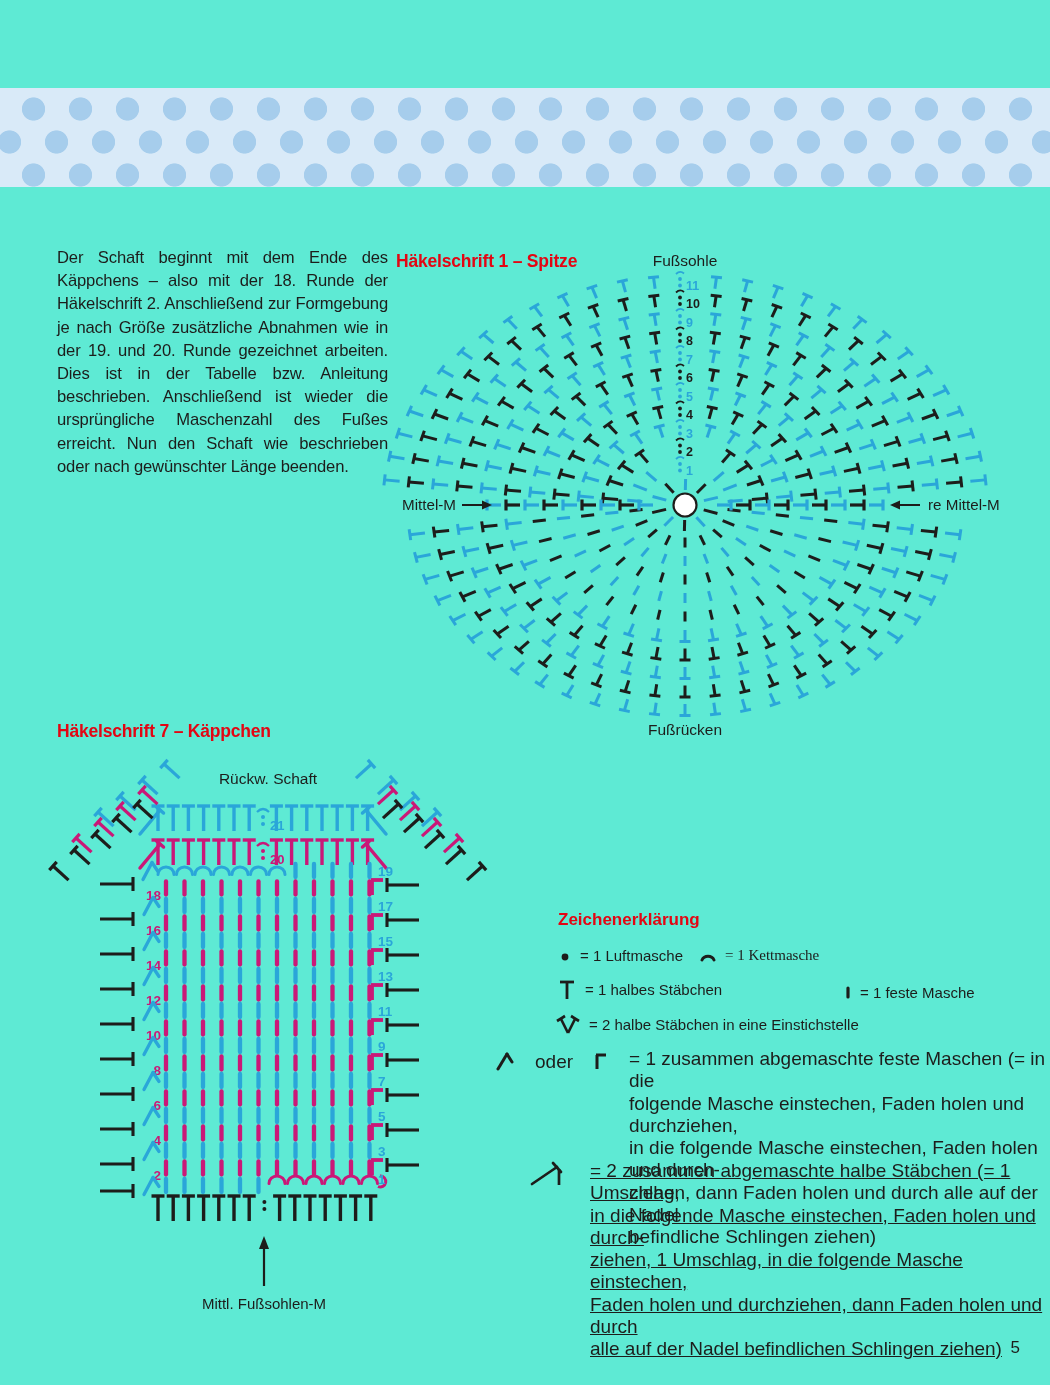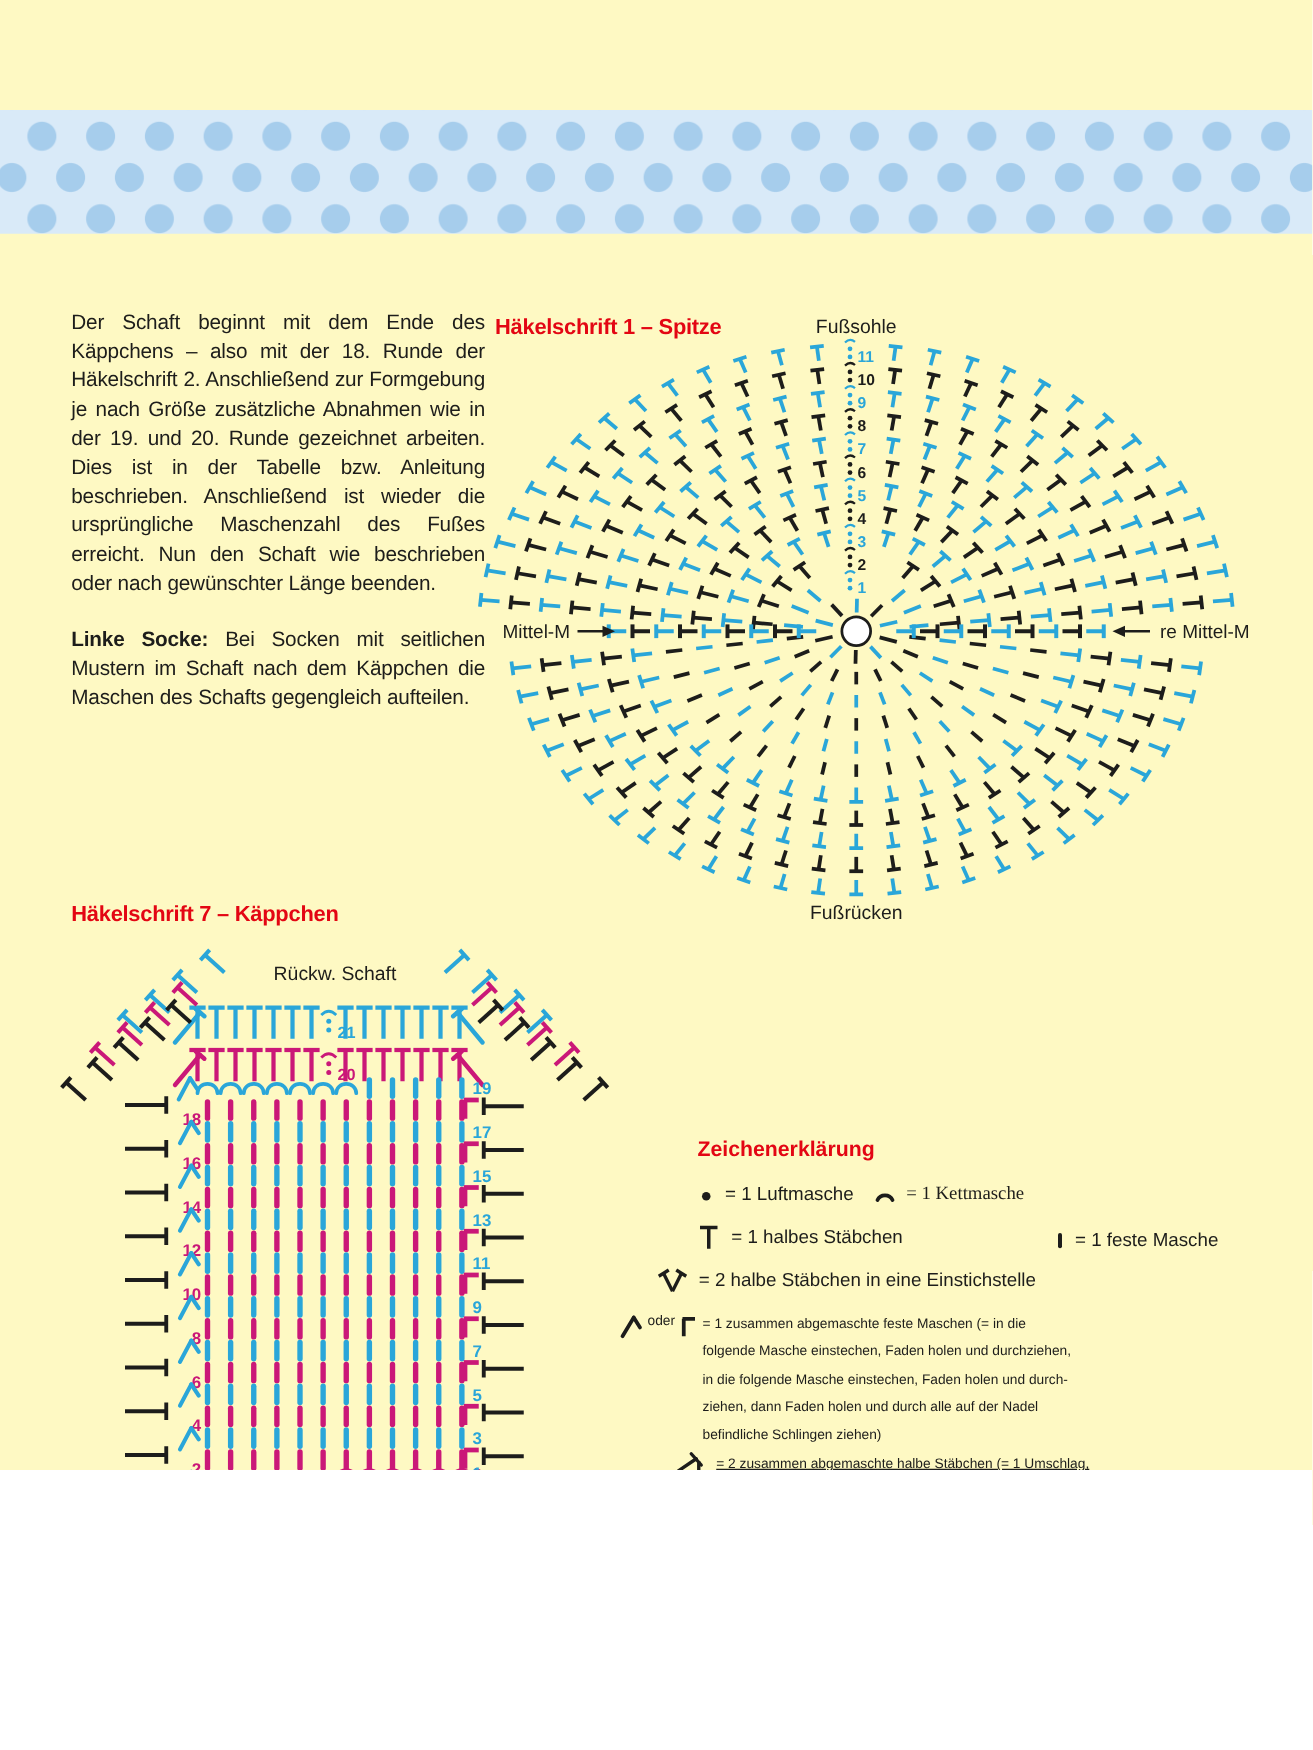--- a/index.html
+++ b/index.html
@@ -1,16 +1,16 @@
 <!DOCTYPE html>
 <html><head>
 <meta charset="utf-8">
 <style>
   html,body{margin:0;padding:0;background:#fff;}
-  #page{position:relative;width:1050px;height:1176px;background:#fef9c3;overflow:hidden;
+  #page{position:relative;width:1050px;height:1385px;background:#5eead4;overflow:hidden;
         font-family:"Liberation Sans",sans-serif;color:#1d1d1b;}
   .band{position:absolute;left:0;top:88px;width:1050px;height:99px;
         background-color:#d9eaf8;
         background-image:
           radial-gradient(circle, #a6cdec 11.2px, rgba(166,205,236,0) 12px),
           radial-gradient(circle, #a6cdec 11.2px, rgba(166,205,236,0) 12px);
         background-size:47px 66px,47px 66px;
         background-position:10px -12px,33px 21px;}
   .intro{position:absolute;left:57px;top:246px;width:331px;font-size:16.6px;
          line-height:23.2px;text-align:justify;letter-spacing:-0.15px;}
@@ -21,37 +21,36 @@
   #chart1-title{left:380px;top:251px;margin-left:16px;}
   #chart2-title{left:57px;top:721px;}
   .csvg{position:absolute;}
   #chart1{left:380px;top:248px;}
   #chart2{left:40px;top:758px;}
   svg text{font-family:"Liberation Sans",sans-serif;}
   .legend-title{position:absolute;left:558px;top:910px;margin:0;
                 font-size:17px;font-weight:700;}
   .lg-item{position:absolute;display:flex;align-items:center;gap:7px;
            font-size:15px;}
-  .lg-block{position:absolute;display:flex;align-items:flex-start;gap:3px;
-            font-size:11px;}
+  .lg-block{position:absolute;display:flex;align-items:flex-start;gap:20px;
+            font-size:19px;}
   .lg-lines{white-space:pre-line;line-height:22.3px;}
   .lg-sym{flex:0 0 auto;}
   .oder{padding-top:3px;}
   .pagenum{position:absolute;left:960px;top:1338px;width:60px;text-align:right;
            font-size:17px;}
 </style>
 </head>
 <body>
 <div id="page">
 
 <div class="band"></div>
 
 <div class="intro">
   <p>Der Schaft beginnt mit dem Ende des Käppchens – also mit der 18. Runde der Häkelschrift 2. Anschließend zur Formge­bung je nach Größe zusätzliche Abnahmen wie in der 19. und 20. Runde gezeichnet arbeiten. Dies ist in der Tabelle bzw. Anlei­tung beschrieben. Anschließend ist wieder die ursprüngliche Maschenzahl des Fußes erreicht. Nun den Schaft wie beschrieben oder nach gewünschter Länge beenden.</p>
-  <p><span class="lead">Linke Socke:</span><span> Bei Socken mit seitlichen Mustern im Schaft nach dem Käppchen die Maschen des Schafts gegengleich aufteilen.</span></p>
 </div>
 
 <h2 class="red-head" id="chart1-title" style="color: rgb(227, 6, 19);">Häkelschrift 1 – Spitze</h2>
 <svg id="chart1" class="csvg" width="650" height="500" viewBox="0 0 650 500">
       <text x="305" y="18" font-size="15.5" fill="#1d1d1b" text-anchor="middle" font-weight="400">Fußsohle</text>
       <text x="305" y="487" font-size="15.5" fill="#1d1d1b" text-anchor="middle" font-weight="400">Fußrücken</text>
       <circle cx="305" cy="257" r="11.5" fill="#fff" stroke="#1d1d1b" stroke-width="2.2"></circle>
       <line x1="323.9348341680681" y1="252.61442442915896" x2="337.8203792246514" y2="249.39833567720885" stroke="#2aa6d9" stroke-width="3" stroke-linecap="butt"></line>
       <line x1="316.91593745841055" y1="245.0204673492906" x2="325.6542915945783" y2="236.2354767387704" stroke="#1d1d1b" stroke-width="3" stroke-linecap="butt"></line>
       <line x1="305.34555764745824" y1="242.00228457265413" x2="305.59896658892757" y2="231.00395992593383" stroke="#2aa6d9" stroke-width="3" stroke-linecap="butt"></line>
@@ -1333,21 +1332,21 @@
       </svg>
   <span>= 1 feste Masche</span>
 </div>
 <div class="lg-item" style="left:556px;top:976px;">
   <svg class="lg-sym" width="22" height="26">
         <line x1="4" y1="6" x2="18" y2="6" stroke="#1d1d1b" stroke-width="2.8"></line>
         <line x1="11" y1="6" x2="11" y2="23" stroke="#1d1d1b" stroke-width="2.8"></line>
       </svg>
   <span>= 1 halbes Stäbchen</span>
 </div>
-<div class="lg-item" style="left:524px;top:1011px;">
+<div class="lg-item" style="left:554px;top:1011px;">
   <svg class="lg-sym" width="28" height="26">
     <line x1="7" y1="8" x2="14" y2="22" stroke="#1d1d1b" stroke-width="2.7"></line>
     <line x1="21" y1="8" x2="14" y2="22" stroke="#1d1d1b" stroke-width="2.7"></line>
     <line x1="3" y1="10" x2="11" y2="5" stroke="#1d1d1b" stroke-width="2.7"></line>
     <line x1="17" y1="5" x2="25" y2="10" stroke="#1d1d1b" stroke-width="2.7"></line>
   </svg>
   <span>= 2 halbe Stäbchen in eine Einstichstelle</span>
 </div>
 
 <div class="lg-block" style="left:495px;top:1048px;">

